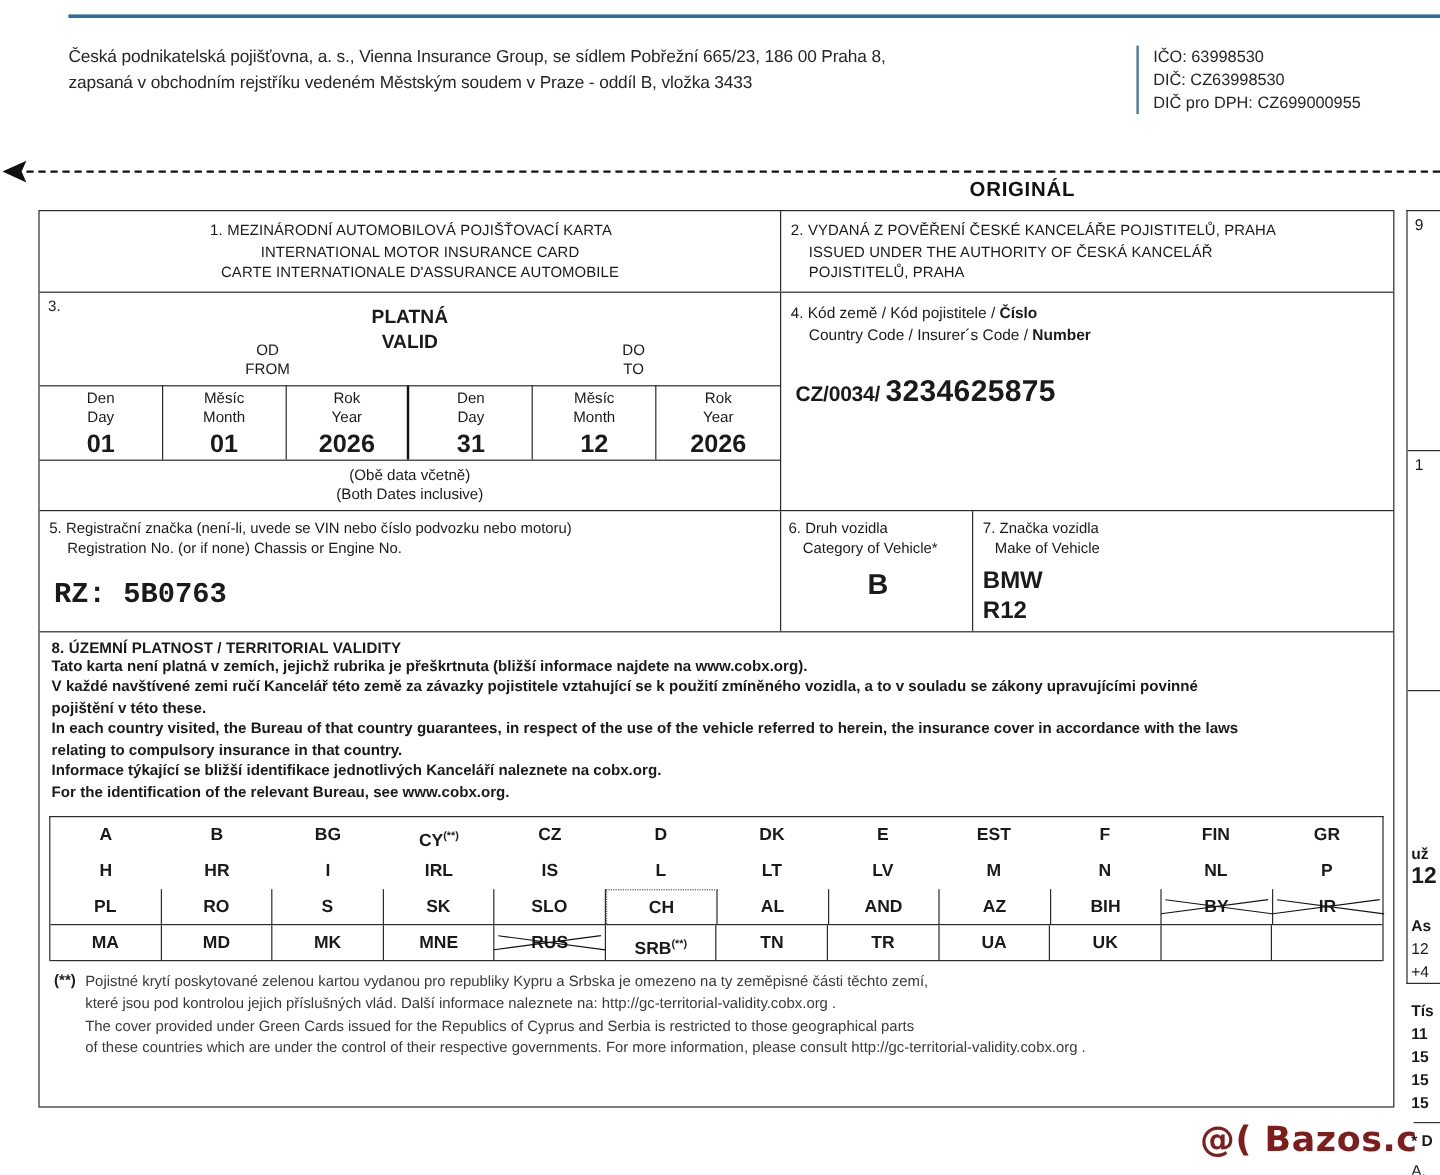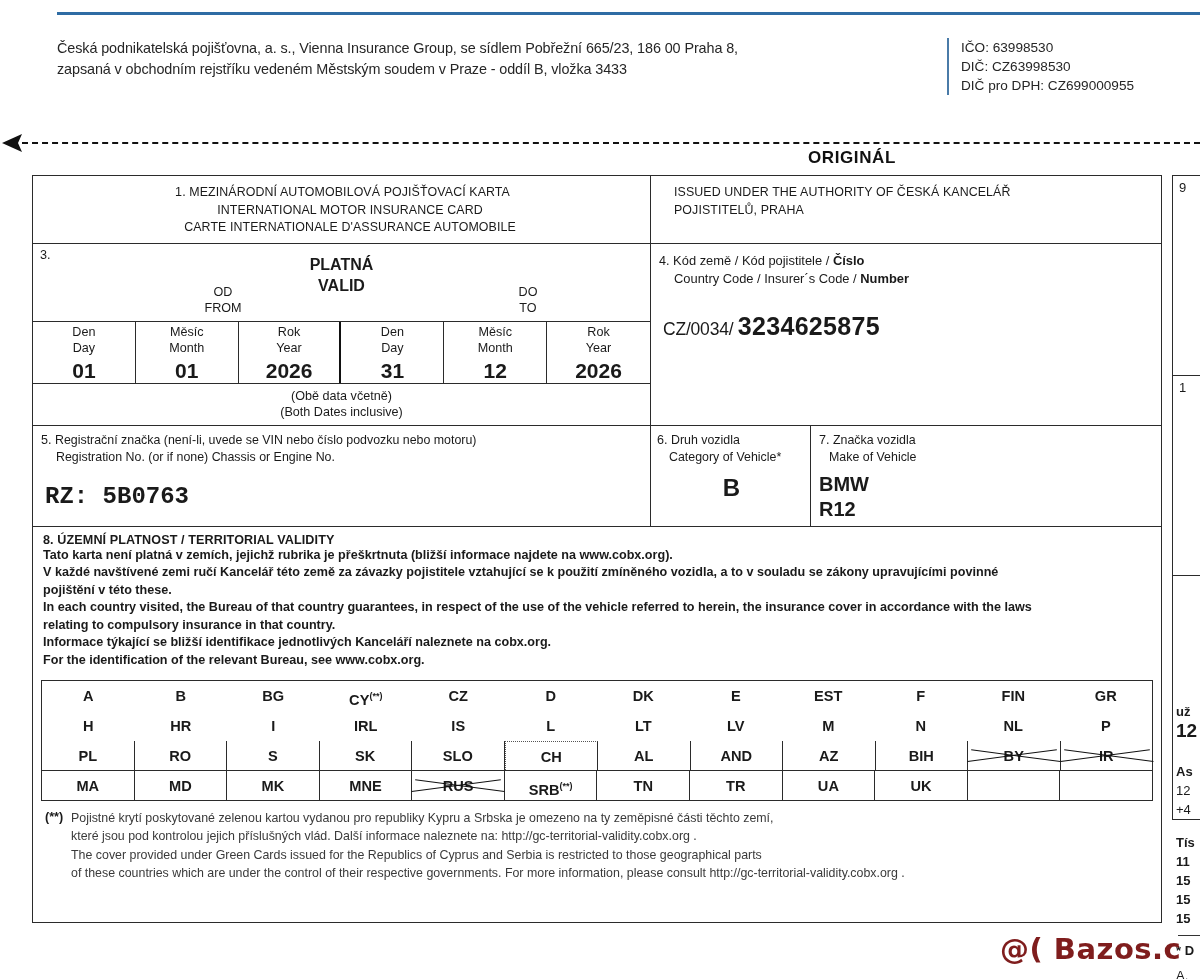--- a/index.html
+++ b/index.html
@@ -104,21 +104,21 @@
   .date-cell.last{ border-right:none; }
   .date-lbl{ font-size:12.6px; line-height:15.5px; }
   .date-val{ font-size:21px; font-weight:bold; margin-top:3px; }
   .both{ text-align:center; font-size:12.6px; line-height:16px; padding:4px 0 5px; }
 
   
   .sec4{ flex:1; padding:8px 6px 0 8px; }
   .sec4 .l1{ font-size:12.9px; line-height:17.5px; }
   .sec4 .l1 b{ font-weight:bold; }
   .cznum{ margin-top:24px; padding-left:4px; }
-  .cznum .pfx{ font-size:17.5px; font-weight:normal; letter-spacing:-0.2px;}
+  .cznum .pfx{ font-size:17.5px; font-weight:bold; letter-spacing:-0.2px;}
   .cznum .num{ font-size:25px; font-weight:bold; letter-spacing:0.3px; }
 
   
   .sec5{ width:618px; padding:6px 6px 4px 8px; }
   .sec5 .lbl{ font-size:12.4px; line-height:17.5px; }
   .rz{ font-size:24px; font-weight:bold; margin-top:16px; padding-left:4px;font-family:Liberation Mono, monospace;}
   .sec6{ width:160px; padding:6px 4px 4px 6px; text-align:left; }
   .sec6 .lbl{ font-size:12.4px; line-height:17px;}
   .sec6 .lbl.ind{ padding-left:12px; }
   .sec6 .val{ font-size:24px; font-weight:bold; text-align:center; margin-top:8px;}
@@ -217,20 +217,24 @@
   <div class="row bb">
     <div class="sec1 br">
       <div class="caps">
         <span class="sec-num">1.</span>
         <span>MEZINÁRODNÍ AUTOMOBILOVÁ POJIŠŤOVACÍ KARTA</span>
       </div>
       <div class="caps indent">INTERNATIONAL MOTOR INSURANCE CARD</div>
       <div class="caps indent">CARTE INTERNATIONALE D'ASSURANCE AUTOMOBILE</div>
     </div>
     <div class="sec2">
+      <div class="caps">
+        <span class="sec-num">2.</span>
+        <span>VYDANÁ Z POVĚŘENÍ ČESKÉ KANCELÁŘE POJISTITELŮ, PRAHA</span>
+      </div>
       <div class="caps indent">ISSUED UNDER THE AUTHORITY OF ČESKÁ KANCELÁŘ</div>
       <div class="caps indent">POJISTITELŮ, PRAHA</div>
     </div>
   </div>
 
   <div class="row bb">
 
     <div class="sec3 br">
       <div class="valid-head bb">
         <span class="v3num">3.</span>

